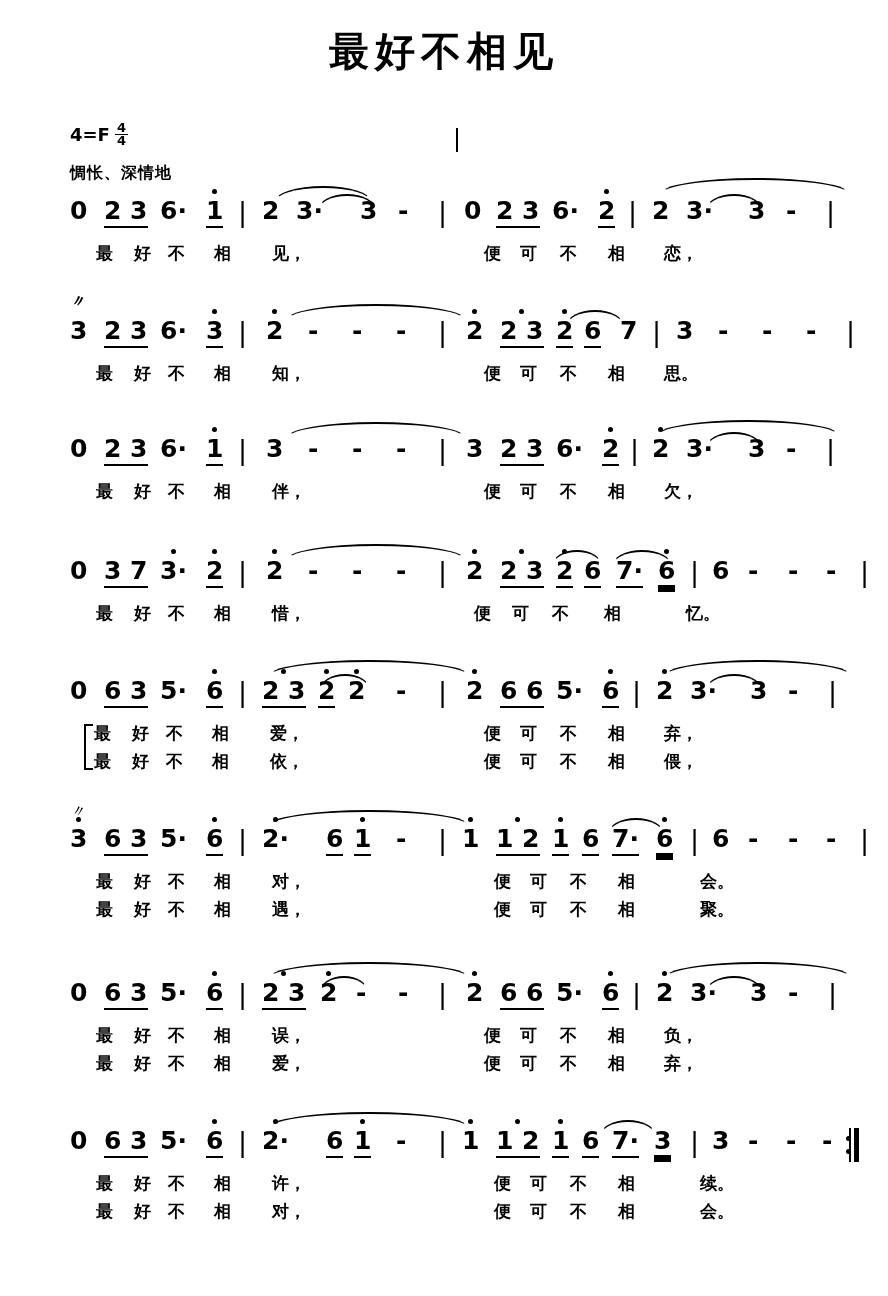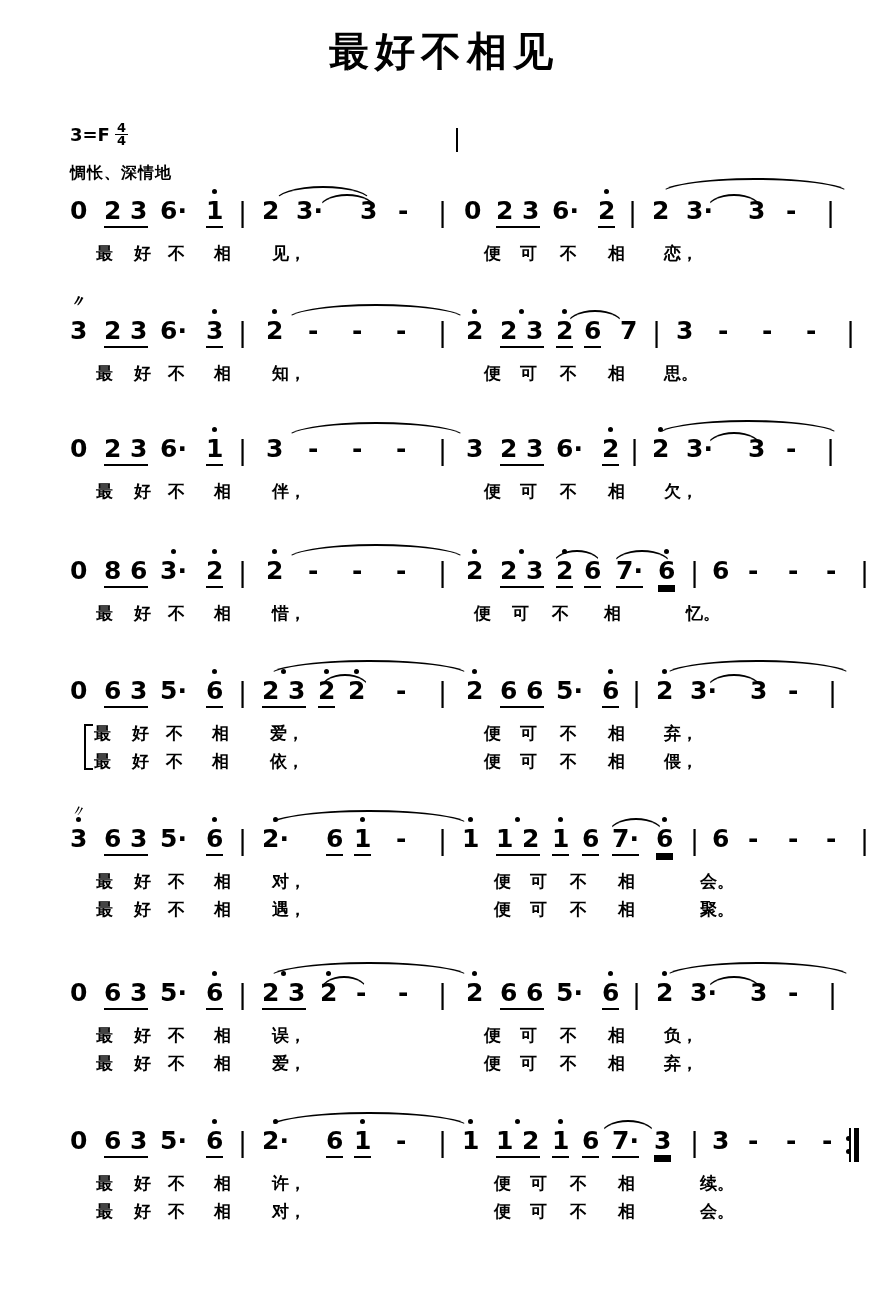--- a/index.html
+++ b/index.html
@@ -176,21 +176,21 @@
 </style>
 </head>
 <body>
 
 <div id="sheet">
 
   <div class="title">最好不相见</div>
 
 
   <div class="keysig">
-    <span>3=F</span>
+    <span>4=F</span>
     <span class="meter">
       <span class="num">4</span>
       <span class="den">4</span>
     </span>
   </div>
 
   <div class="tempo-mark">惆怅、深情地</div>
   <div class="stray-bar"></div>
 
   <div class="system" style="top:196px;">
@@ -314,21 +314,21 @@
       <span class="lyr" style="left:664px;">欠，</span>
     </div>
   </div>
 
   <div class="system" style="top:556px;">
     <div class="notes">
       <div class="slur" style="left:286px; top:-12px; width:178px;"></div>
       <div class="slur" style="left:552px; top:-6px; width:48px;"></div>
       <div class="slur" style="left:612px; top:-6px; width:58px;"></div>
       <span class="tok" style="left:70px;">0</span>
-      <span class="tok u1" style="left:104px;">8 6</span>
+      <span class="tok u1" style="left:104px;">3 7</span>
       <span class="tok dotabove" style="left:160px;">3·</span>
       <span class="tok u1 dotabove" style="left:206px;">2</span>
       <span class="tok bar" style="left:238px;">|</span>
       <span class="tok dotabove" style="left:266px;">2</span>
       <span class="tok" style="left:308px;">-</span>
       <span class="tok" style="left:352px;">-</span>
       <span class="tok" style="left:396px;">-</span>
       <span class="tok bar" style="left:438px;">|</span>
       <span class="tok dotabove" style="left:466px;">2</span>
       <span class="tok u1 dotabove" style="left:500px;">2 3</span>

